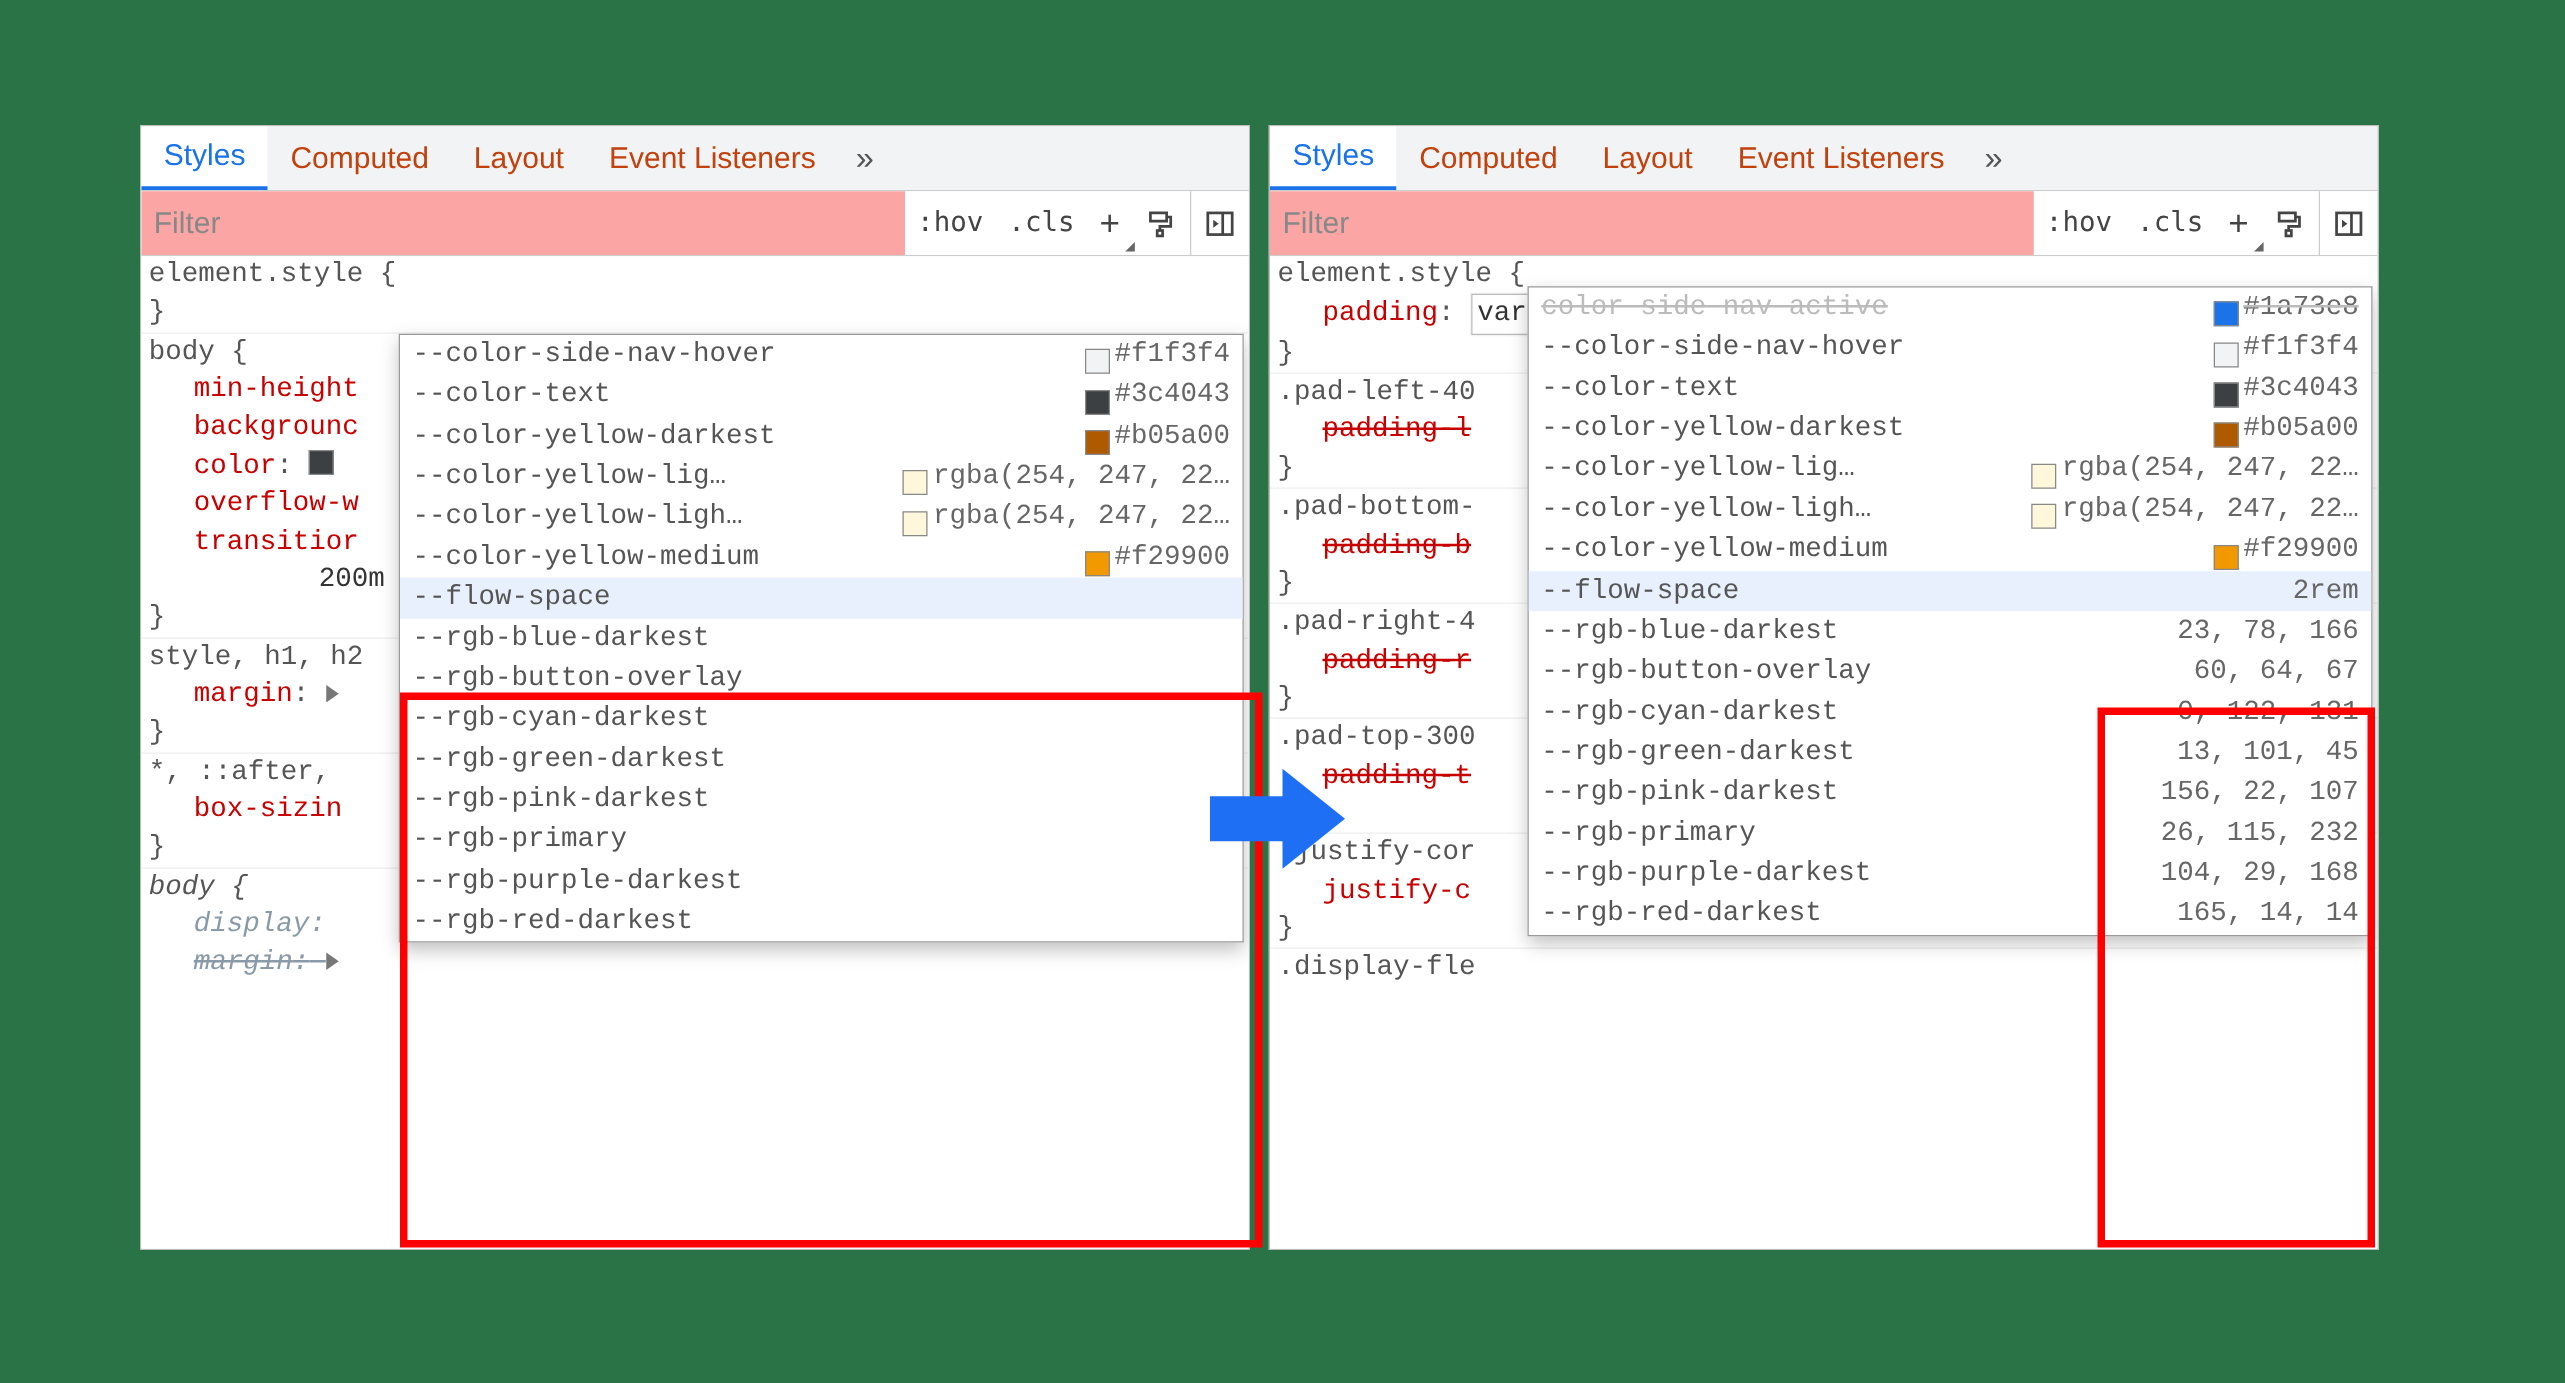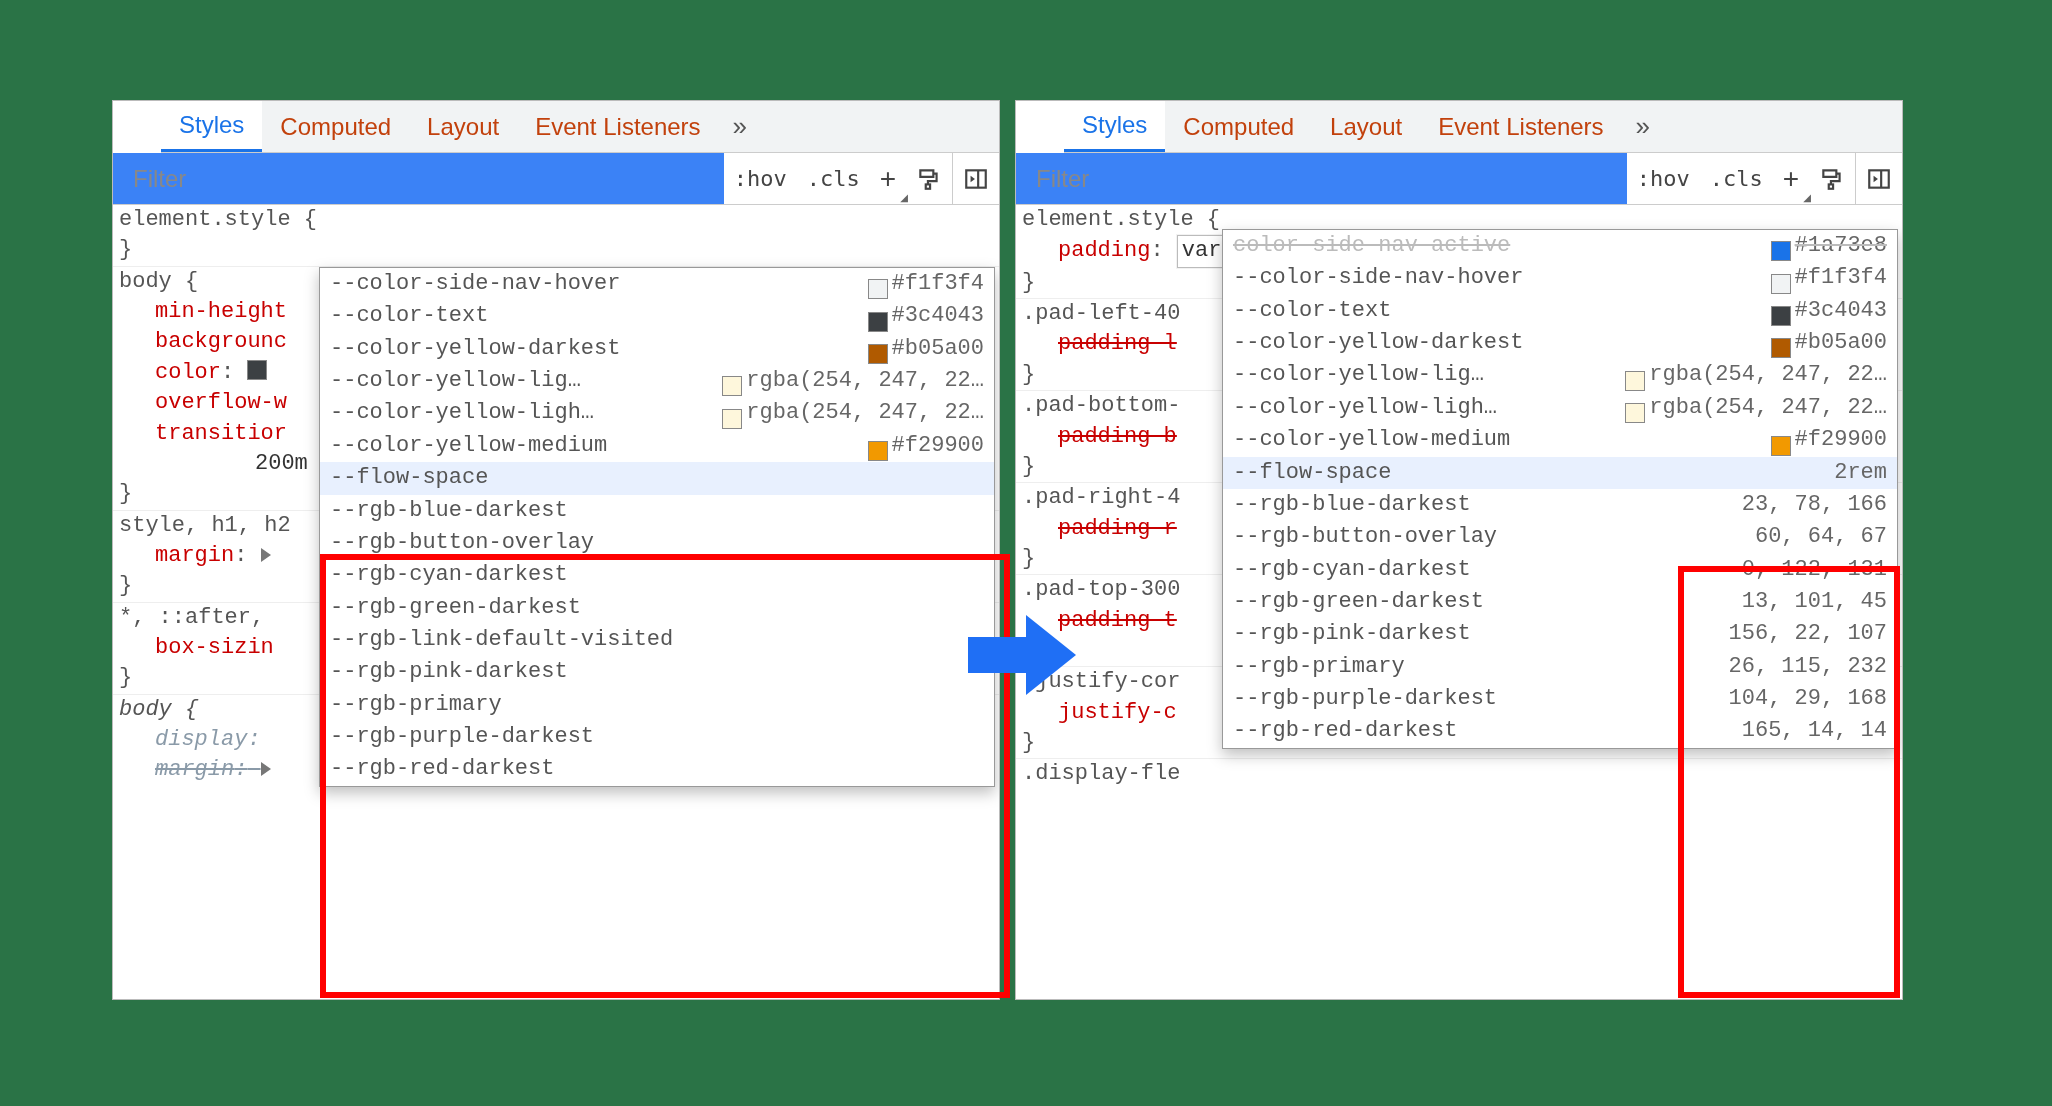--- a/index.html
+++ b/index.html
@@ -22,21 +22,20 @@
     overflow: hidden;
   }
   .tabs {
     display: flex;
     align-items: center;
     background: #f1f3f4;
     border-bottom: 1px solid #ccc;
     height: 52px;
     font-family: -apple-system, "Helvetica Neue", Arial, sans-serif;
     font-size: 24px;
-    margin-left: 48px;
   }
   .tab {
     padding: 0 18px;
     height: 100%;
     display: flex;
     align-items: center;
     color: #c2410c;
     cursor: pointer;
   }
   .tab.active {
@@ -54,26 +53,26 @@
     display: flex;
     align-items: center;
     height: 52px;
     border-bottom: 1px solid #ccc;
     background: #fff;
     font-family: -apple-system, Arial, sans-serif;
   }
   .filter-input {
     border: none;
     height: 100%;
-    padding: 0 20px;
+    padding: 0 10px;
     font-size: 24px;
     flex: 1;
     outline: none;
     color: #333;
-    background: #3b82f6;
+    background: #fca5a5;
   }
   .filter-input::placeholder { color: #888; }
   .filterbar .btn {
     padding: 0 10px;
     color: #444;
     font-size: 22px;
     cursor: pointer;
     display: flex;
     align-items: center;
     height: 100%;
@@ -304,23 +303,20 @@
       <div class="popup-row">
           <span>--rgb-button-overlay</span>
         </div>
       <div class="popup-row">
           <span>--rgb-cyan-darkest</span>
         </div>
       <div class="popup-row">
           <span>--rgb-green-darkest</span>
         </div>
       <div class="popup-row">
-          <span>--rgb-link-default-visited</span>
-        </div>
-      <div class="popup-row">
           <span>--rgb-pink-darkest</span>
         </div>
       <div class="popup-row">
           <span>--rgb-primary</span>
         </div>
       <div class="popup-row">
           <span>--rgb-purple-darkest</span>
         </div>
       <div class="popup-row">
           <span>--rgb-red-darkest</span>

